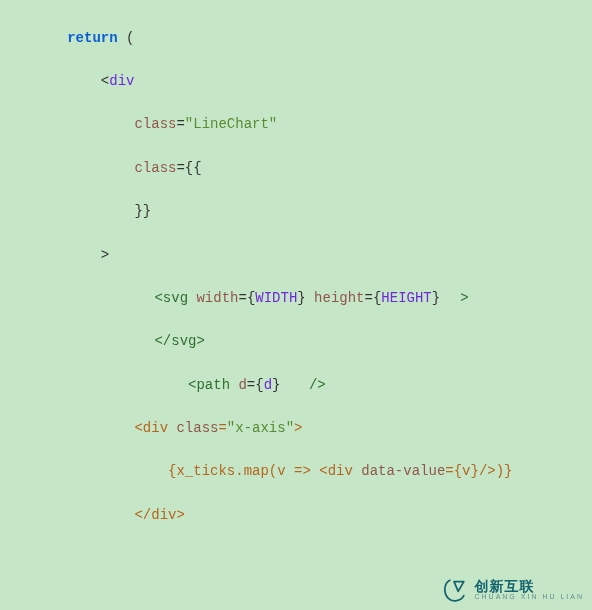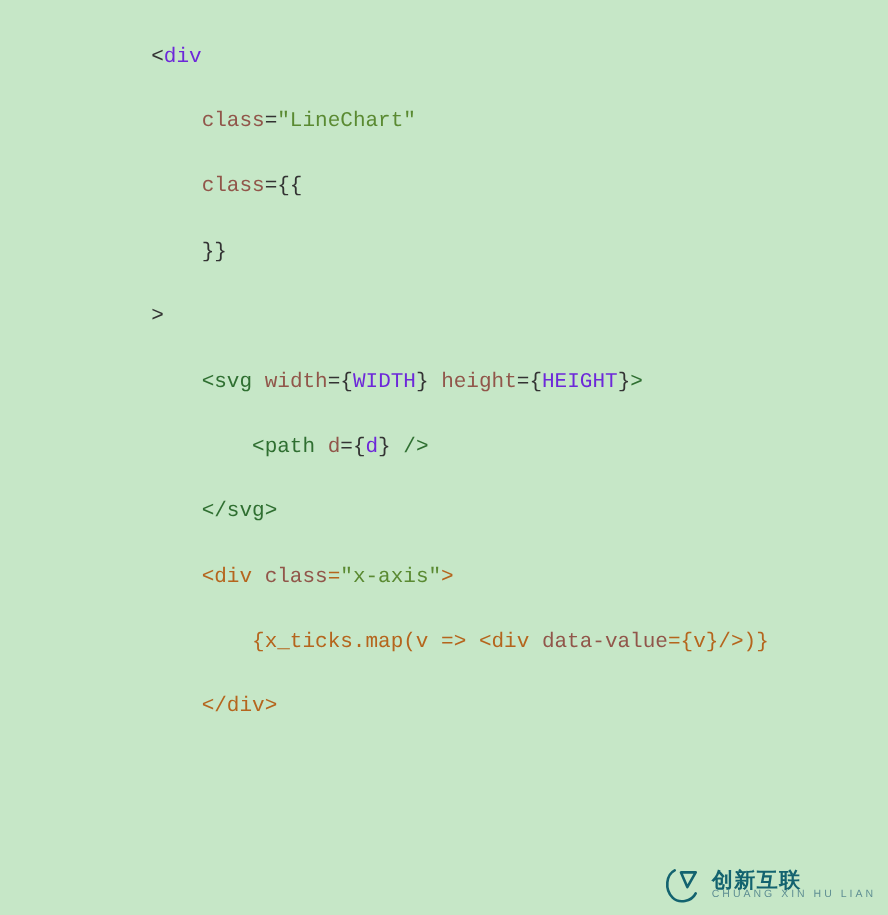--- a/index.html
+++ b/index.html
@@ -20,21 +20,21 @@
   .code {
     white-space: pre;
     padding: 6px 0 0 0;
   }
   .code .line { display: block; }
 
   
   .kw   { color: #0b5ed7; }        
   .attr { color: #91564a; font-weight: normal; }   
   .str  { color: #5a8a32; }        
-  .tag  { color: #2f6f31; }        
+  .tag  { color: #2f6f31; margin-left: 20px; }        
   .jsx  { color: #b5651d; }        
   .punc { color: #333; }
   .iden { color: #6d28d9; }
   .bold { font-weight: bold; }
 
   
   .watermark {
     position: absolute;
     right: 8px;
     bottom: 6px;
@@ -61,28 +61,29 @@
     color: #5a8a90;
     font-weight: 400;
     margin-top: -2px;
   }
   .watermark .txt { display:flex; flex-direction:column; line-height:1.1;}
 </style>
 </head>
 <body>
 
 <div class="code">
+<span class="line">        <span class="kw bold">return</span><span class="punc"> (</span></span>
 <span class="line">            <span class="punc">&lt;</span><span class="iden">div</span></span>
 <span class="line">                <span class="attr">class</span><span class="punc">=</span><span class="str">"LineChart"</span></span>
 <span class="line">                <span class="attr">class</span><span class="punc">={{</span></span>
 <span class="line">                <span class="punc">}}</span></span>
 <span class="line">            <span class="punc">&gt;</span></span>
 <span class="line">                <span class="tag"><span>&lt;</span><span>svg</span></span> <span class="attr">width</span><span class="punc">=</span><span class="punc">{</span><span class="iden">WIDTH</span><span class="punc">}</span> <span class="attr">height</span><span class="punc">=</span><span class="punc">{</span><span class="iden">HEIGHT</span><span class="punc">}</span><span class="tag">&gt;</span></span>
+<span class="line">                <span class="tag">&lt;/svg&gt;</span></span>
 <span class="line">                    <span class="tag"><span>&lt;</span><span>path</span></span> <span class="attr">d</span><span class="punc">=</span><span class="punc">{</span><span class="iden">d</span><span class="punc">}</span><span class="tag"> /&gt;</span></span>
-<span class="line">                <span class="tag">&lt;/svg&gt;</span></span>
 <span class="line">                <span class="jsx"><span>&lt;div </span></span><span class="attr">class</span><span class="jsx">=</span><span class="str">"x-axis"</span><span class="jsx">&gt;</span></span>
 <span class="line">                    <span class="jsx">{x_ticks.map(v =&gt; &lt;div </span><span class="attr">data-value</span><span class="jsx">={v}/&gt;)}</span></span>
 <span class="line">                <span class="jsx">&lt;/div&gt;</span></span>
 
 
 
 
 
 
 

